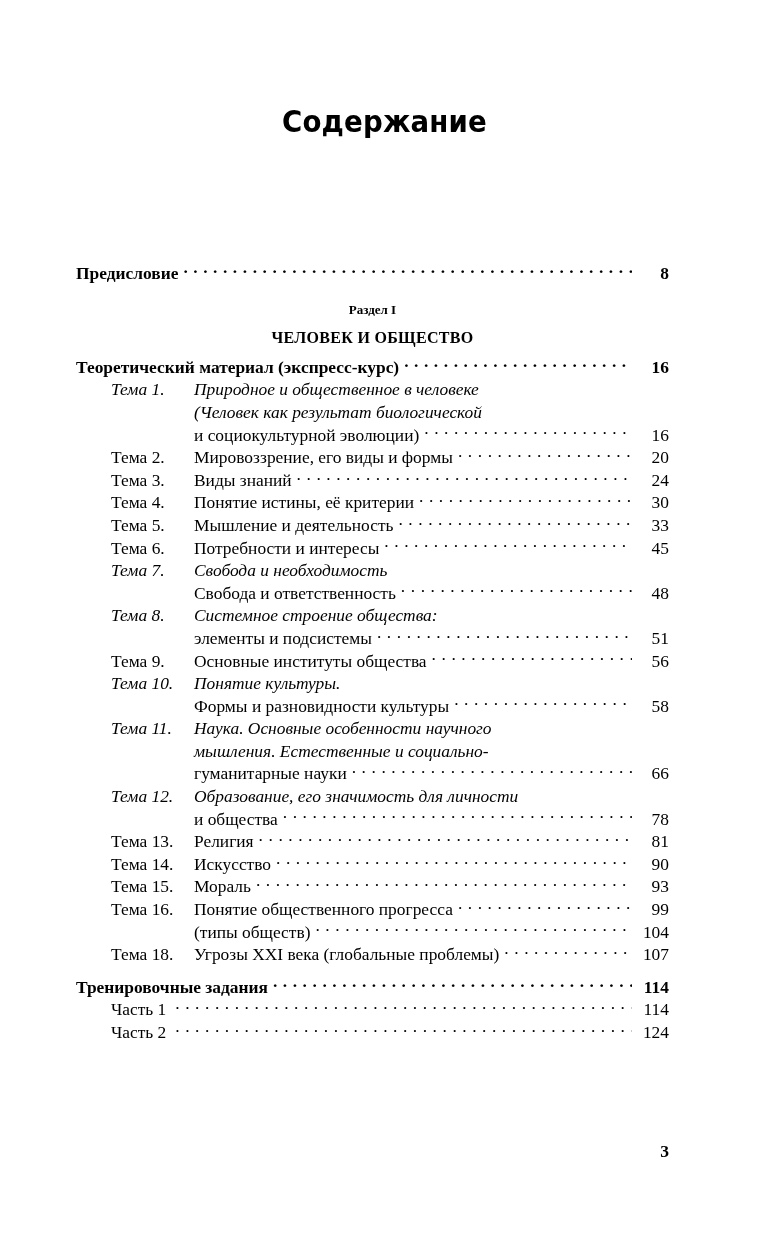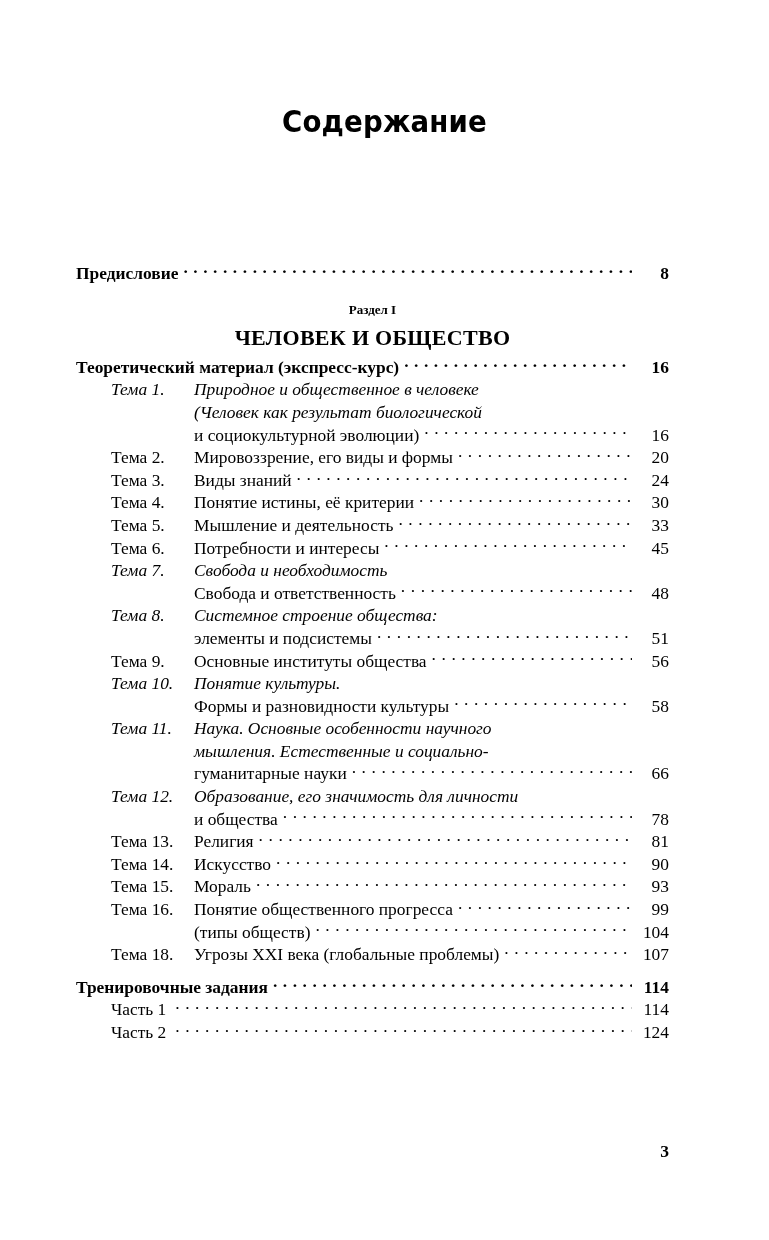--- a/index.html
+++ b/index.html
@@ -115,21 +115,21 @@
     flex: 0 0 auto;
   }
 
   
   .sect-center {
     text-align: center;
     font-weight: bold;
     width: 100%;
   }
   .sect-razdel { font-size: 13px; }
-  .sect-name   { font-size: 22px; letter-spacing: 0.3px; }
+  .sect-name   { font-size: 16px; letter-spacing: 0.3px; }
 
   .sp-6  { height: 6px; }
   .sp-10 { height: 10px; }
   .sp-14 { height: 14px; }
 
   
   .folio {
     position: absolute;
     left: 0;
     top: 1133px;

